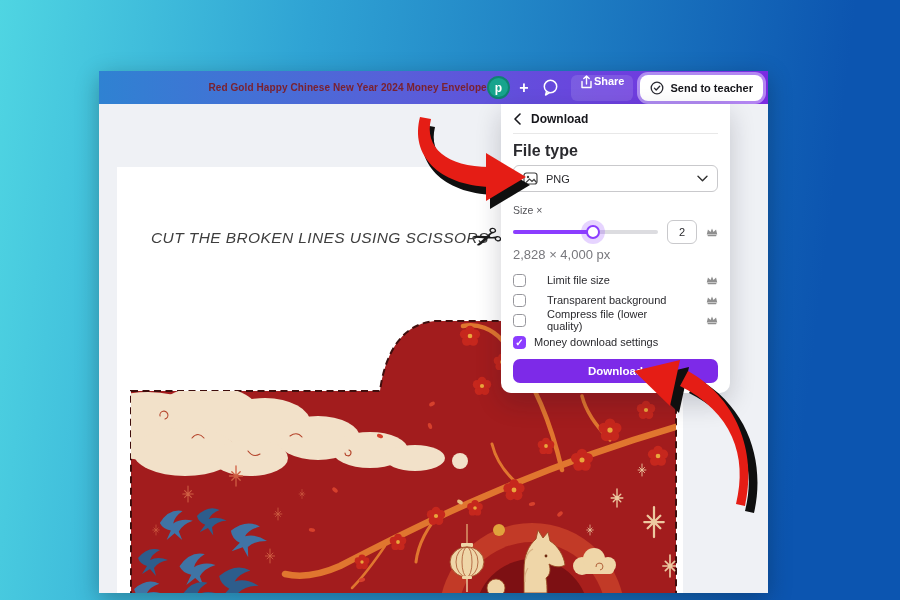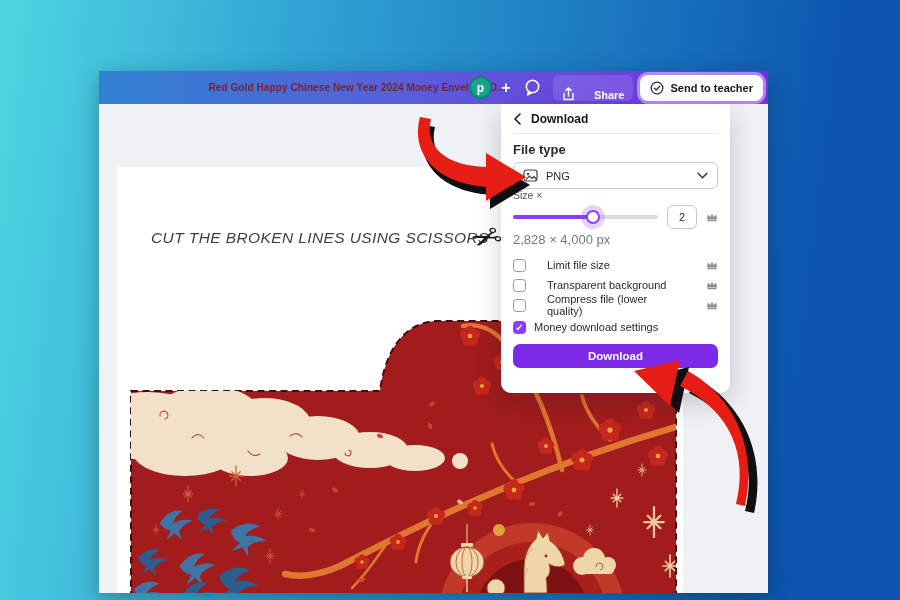--- a/index.html
+++ b/index.html
@@ -35,21 +35,21 @@
   .avatar {
     width:23px; height:23px; border-radius:50%; background:#17a48d;
     border:2px solid #0e8371; color:#fff; font-weight:bold; font-size:12px;
     display:flex; align-items:center; justify-content:center;
   }
   .plus-btn { color:#fff; font-size:16px; font-weight:bold; width:14px; text-align:center; cursor:pointer; }
   .icon-btn { width:26px; height:26px; display:flex; align-items:center; justify-content:center; border-radius:6px; }
   .share-btn {
     height:26px; padding:0 9px; border:none; border-radius:6px;
     background:rgba(255,255,255,.12); color:#fff; font-weight:bold; font-size:11px;
-    display:flex; align-items:flex-end; gap:19px; font-family:inherit; cursor:pointer;
+    display:flex; align-items:flex-start; gap:1px; font-family:inherit; cursor:pointer;
   }
   .send-btn {
     height:26px; padding:0 10px; border:none; border-radius:8px; background:#fff;
     color:#17171c; font-weight:bold; font-size:11px; display:flex; align-items:center; gap:6px;
     font-family:inherit; box-shadow:0 0 0 3px rgba(225,205,255,.55); cursor:pointer;
   }
 
   
   .workspace { position:absolute; left:0; top:33px; width:669px; height:489px; background:#eff1f5;font-style:italic; }
   .page {
@@ -69,27 +69,27 @@
 
   
   .panel {
     position:absolute; left:402px; top:33px; width:229px; height:289px;
     background:#fff; border-radius:0 0 10px 10px;
     box-shadow:0 10px 26px rgba(20,20,40,.20);
     padding:0 12px; overflow:hidden;
   }
   .panel-header { display:flex; align-items:center; gap:9px; padding:8px 0 7px 0; border-bottom:1px solid #e8e8e8; }
   .panel-title { font-size:12px; font-weight:bold; color:#17171c; }
-  .field-label { margin-top:8px; font-size:13px; font-weight:bold; color:#2a2a2e; }
+  .field-label { margin-top:8px; font-size:16px; font-weight:bold; color:#2a2a2e; }
   .dropdown {
     margin-top:5px; height:27px; border:1px solid #c9c9cc; border-radius:6px;
     display:flex; align-items:center; padding:0 9px; gap:8px; cursor:pointer; background:#fff;
   }
   .dropdown-value { font-size:11px; color:#2a2a2e; flex:1; }
-  .size-label { margin-top:0; font-size:10.5px; color:#55555a; }
+  .size-label { margin-top:12px; font-size:10.5px; color:#55555a; }
   .slider-row { margin-top:4px; height:24px; display:flex; align-items:center; gap:9px; }
   .slider-track { position:relative; flex:1; height:4px; border-radius:2px; background:#dcdce0; }
   .slider-fill { position:absolute; left:0; top:0; height:4px; border-radius:2px; background:#8b3dff; }
   .slider-handle {
     position:absolute; top:50%; width:14px; height:14px; border-radius:50%;
     background:#fff; border:2px solid #8b3dff; transform:translate(-50%,-50%);
     box-shadow:0 0 0 5px rgba(139,61,255,.22); cursor:pointer;
   }
   .size-input {
     width:30px; height:24px; border:1px solid #c9c9cc; border-radius:6px;

